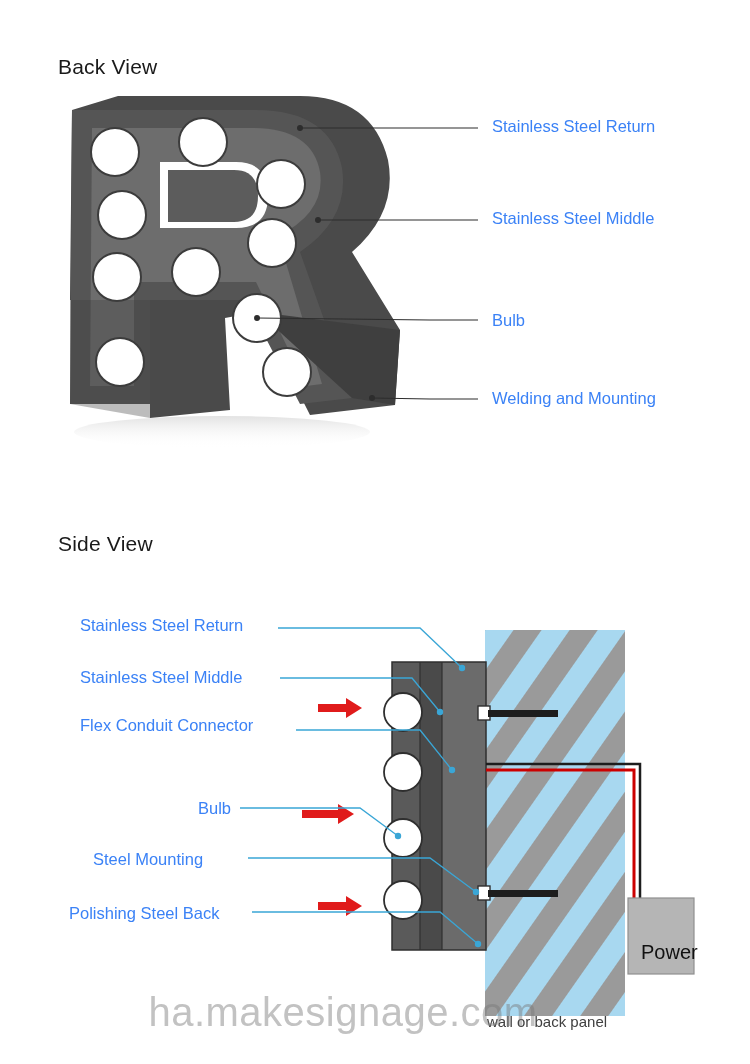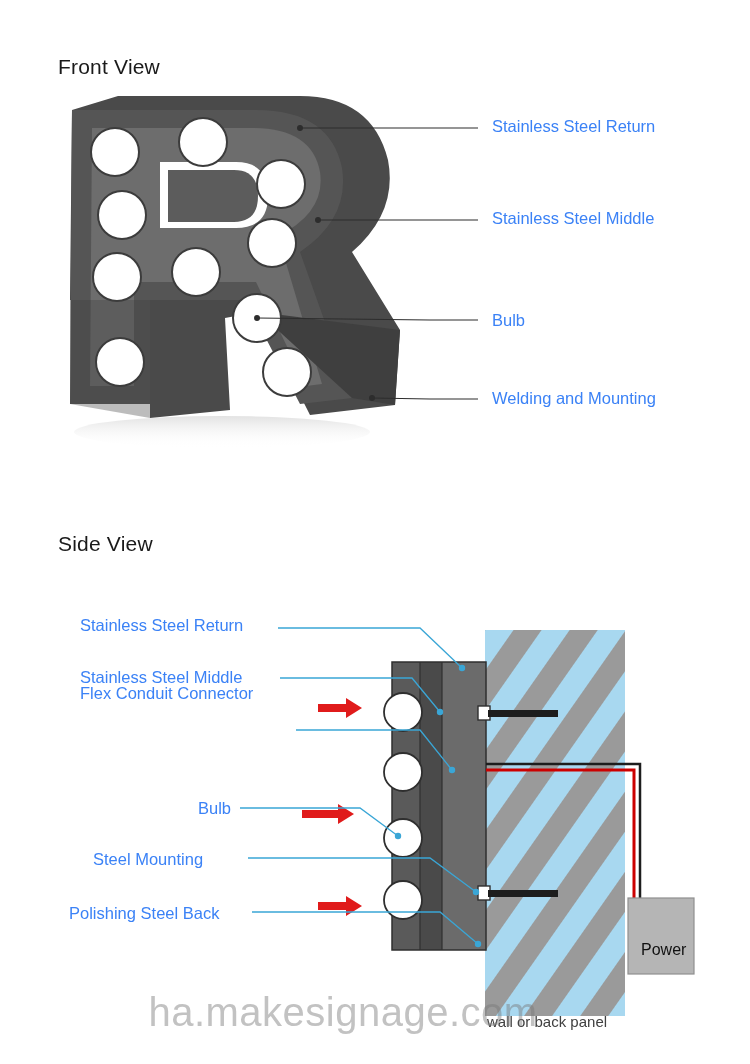--- a/index.html
+++ b/index.html
@@ -60,33 +60,33 @@
   .wall-caption {
     position: absolute;
     font-size: 15px;
     color: #404040;
     left: 487px;
     top: 1013px;
     white-space: nowrap;
   }
   .power-label {
     position: absolute;
-    font-size: 16px;
+    font-size: 20px;
     color: #111;
     left: 641px;
     top: 941px;
     white-space: nowrap;
   }
 </style>
 </head>
 <body>
 
 <div class="page">
 
-  <div class="section-title" id="front-title">Front View</div>
+  <div class="section-title" id="front-title">Back View</div>
 
   <svg class="overlay" viewBox="0 0 750 1064">
     <defs>
       <linearGradient id="shadowFade" x1="0" y1="0" x2="0" y2="1">
         <stop offset="0%" stop-color="#cfcfcf" stop-opacity="0.8"></stop>
         <stop offset="100%" stop-color="#ffffff" stop-opacity="0"></stop>
       </linearGradient>
       <pattern id="wallHatch" width="46" height="46" patternUnits="userSpaceOnUse" patternTransform="rotate(35)">
         <rect width="46" height="46" fill="#a8d8f0"></rect>
         <rect width="23" height="46" fill="#9a9a9a"></rect>
@@ -194,21 +194,21 @@
 
   <div class="callout-label" style="left:492px; top:117px;">Stainless Steel Return</div>
   <div class="callout-label" style="left:492px; top:209px;">Stainless Steel Middle</div>
   <div class="callout-label" style="left:492px; top:311px;">Bulb</div>
   <div class="callout-label" style="left:492px; top:389px;">Welding and Mounting</div>
 
   <div class="section-title" id="side-title">Side View</div>
 
   <div class="callout-label" style="left:80px; top:616px;">Stainless Steel Return</div>
   <div class="callout-label" style="left:80px; top:668px;">Stainless Steel Middle</div>
-  <div class="callout-label" style="left:80px; top:684px;">Flex Conduit Connector</div>
+  <div class="callout-label" style="left:80px; top:716px;">Flex Conduit Connector</div>
   <div class="callout-label" style="left:198px; top:799px;">Bulb</div>
   <div class="callout-label" style="left:93px; top:850px;">Steel Mounting</div>
   <div class="callout-label" style="left:69px; top:904px;">Polishing Steel Back</div>
 
   <div class="power-label">Power</div>
   <div class="wall-caption">wall or back panel</div>
 
   <div class="watermark">ha.makesignage.com</div>
 </div>
 

